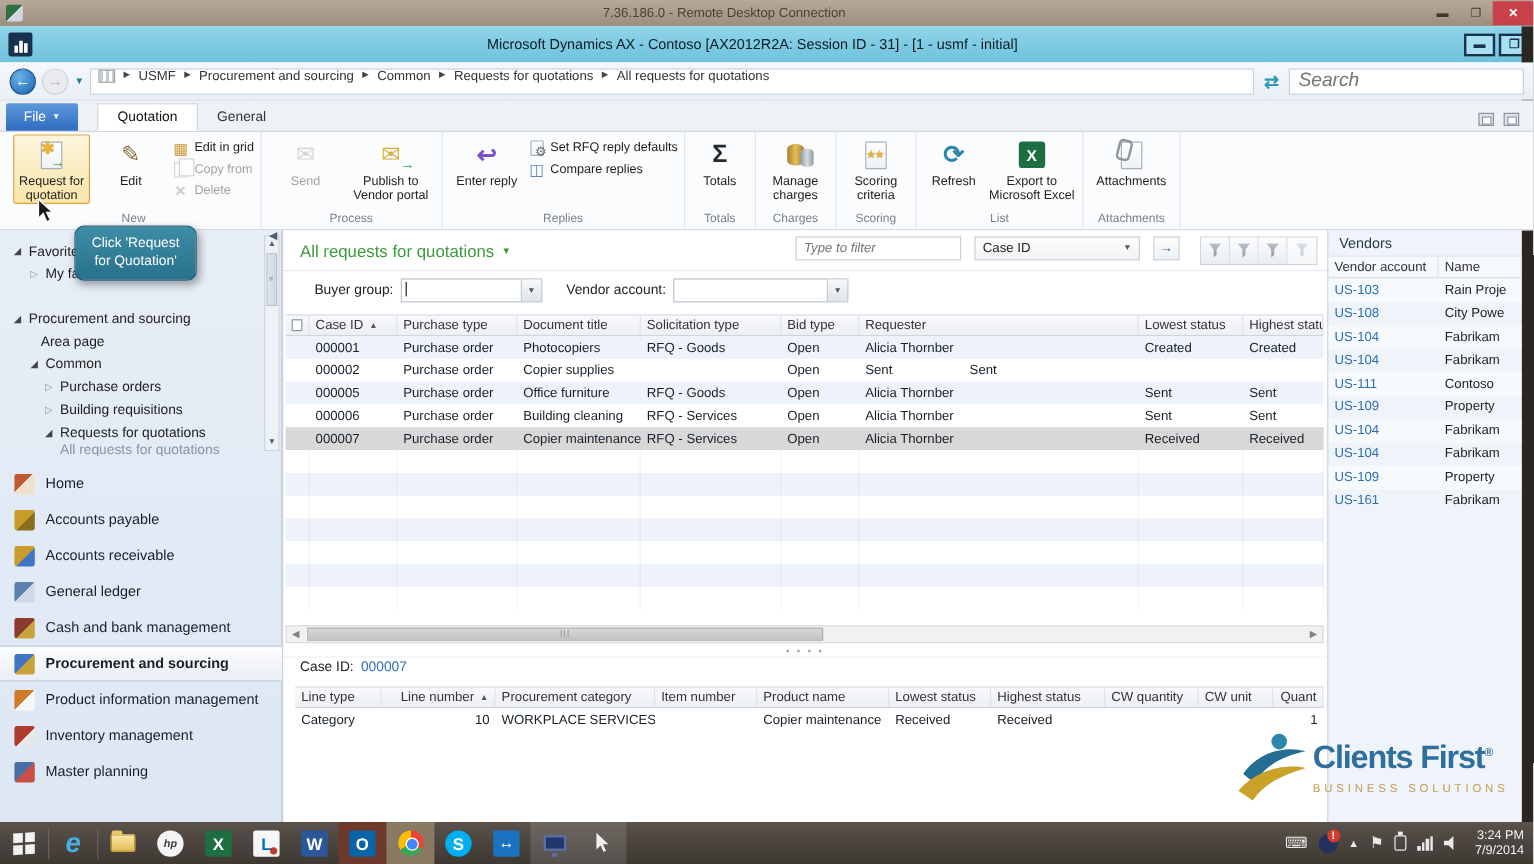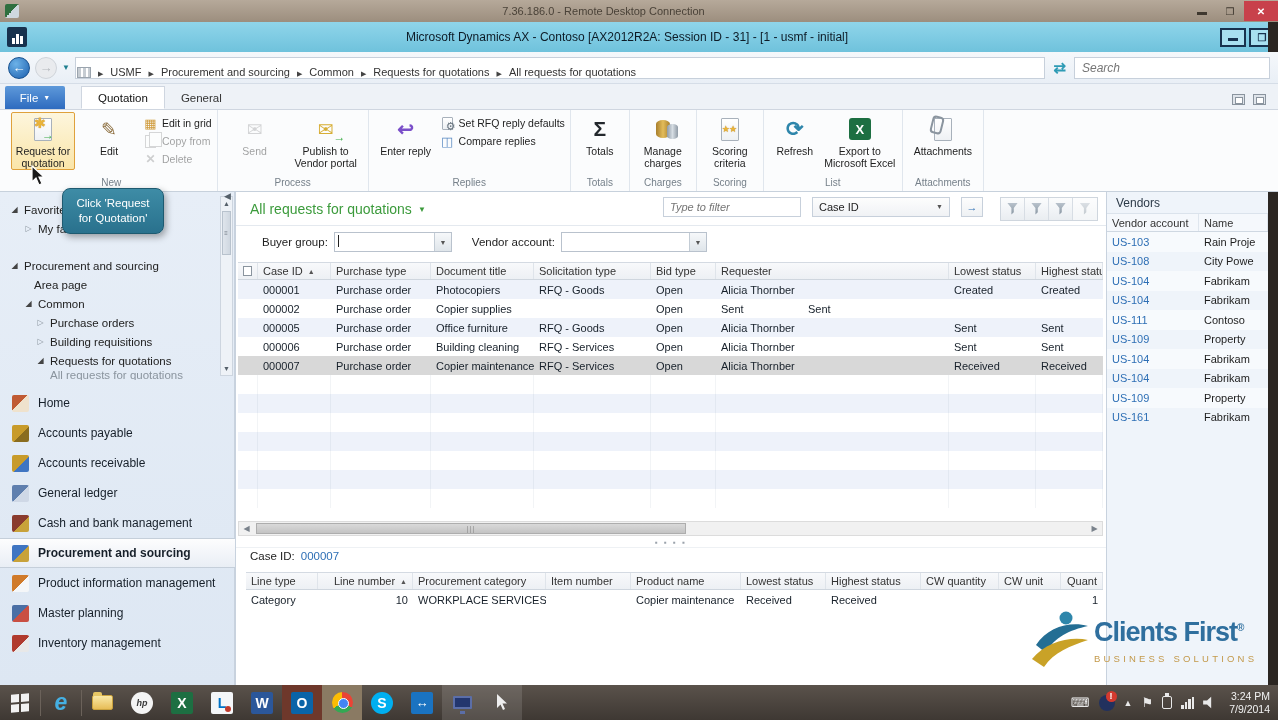--- a/index.html
+++ b/index.html
@@ -21,26 +21,26 @@
   .ax-title{flex:1;text-align:center;color:#0d1b26}
   .ax-btn{width:26px;height:19px;border:2px solid #17324e;background:#a8e0f0;color:#17324e;display:flex;align-items:center;justify-content:center;font-size:10px;font-weight:bold;margin-right:3px}
   .edge-strip{position:absolute;left:1268px;top:22px;width:10px;height:663px;background:#2b2622}
 
   
   .addr{position:absolute;left:0;top:52px;width:1278px;height:32px;background:linear-gradient(#f5f8fb,#e9eff6);border-bottom:1px solid #d5dde7;display:flex;align-items:center;padding:0 8px;gap:5px}
   .nav-circle{width:22px;height:22px;border-radius:50%;display:flex;align-items:center;justify-content:center;font-size:13px;font-weight:bold}
   .back{background:radial-gradient(circle at 35% 30%,#6cb2e8,#1c5fae);color:#fff;border:1px solid #17518f}
   .fwd{background:#e9ebee;color:#b4b8bd;border:1px solid #cfd4da}
   .addr-caret{color:#1f7f8f;font-size:8px}
-  .crumb-box{flex:1;height:22px;background:#fff;border:1px solid #c7d0db;display:flex;align-items:flex-end;padding:0 1px;gap:7px;color:#333}
+  .crumb-box{flex:1;height:22px;background:#fff;border:1px solid #c7d0db;display:flex;align-items:flex-start;padding:0 6px;gap:7px;color:#333}
   .crumb-grid{width:14px;height:11px;border:1px solid #9aa4ae;background:repeating-linear-gradient(90deg,#c6ccd2 0 3px,#fff 3px 5px)}
   .crumb-sep{color:#444;font-size:7px}
   .sync-icon{color:#2e9bb5;font-size:15px;font-weight:bold;padding:0 3px}
   .search-box{width:196px;height:22px;background:#fff;border:1px solid #c7d0db;display:flex;align-items:center;padding:0 7px}
-  .search-box input{border:0;outline:0;width:100%;background:transparent;font-family:"Liberation Sans",sans-serif;font-size:12px;font-style:italic;color:#6e7681}
+  .search-box input{border:0;outline:0;width:100%;background:transparent;font-family:"Liberation Sans",sans-serif;font-size:16px;font-style:italic;color:#6e7681}
 
   
   .tabstrip{position:absolute;left:0;top:84px;width:1278px;height:26px;background:#eef2f7;border-bottom:1px solid #cfd6e0;display:flex;align-items:flex-end;padding-left:5px}
   .file-btn{width:60px;height:23px;background:linear-gradient(#5e99da,#2e6bbf);color:#fff;font-size:11.5px;display:flex;align-items:center;justify-content:center;gap:5px;border-radius:2px 2px 0 0;margin-right:16px}
   .file-btn .caret{font-size:7px}
   .tab{height:23px;padding:4px 16px;display:flex;align-items:center;font-size:11.5px;color:#333}
   .tab.active{background:#fff;border:1px solid #cfd6e0;border-bottom:1px solid #fff;color:#111}
   .ts-icons{margin-left:auto;display:flex;gap:8px;padding:0 12px 4px 0}
   .ts-ic{width:13px;height:11px;border:1px solid #8a949e;background:#dfe4ea;position:relative}
   .ts-ic::after{content:"";position:absolute;left:2px;top:2px;width:6px;height:5px;border:1px solid #8a949e;background:#fff}
@@ -471,26 +471,26 @@
         </div>
       <div class="mrow sel">
           <span class="mi mi-ps"></span>
           <span>Procurement and sourcing</span>
         </div>
       <div class="mrow">
           <span class="mi mi-pim"></span>
           <span>Product information management</span>
         </div>
       <div class="mrow">
+          <span class="mi mi-inv"></span>
+          <span>Inventory management</span>
+        </div>
+      <div class="mrow">
           <span class="mi mi-mp"></span>
           <span>Master planning</span>
-        </div>
-      <div class="mrow">
-          <span class="mi mi-inv"></span>
-          <span>Inventory management</span>
         </div>
     </div>
   </div>
 
   <div class="content">
     <div class="trow">
       <span class="ptitle">All requests for quotations</span>
       <span class="ptitle-caret">▼</span>
       <div class="trow-right">
         <div class="tfilter">

